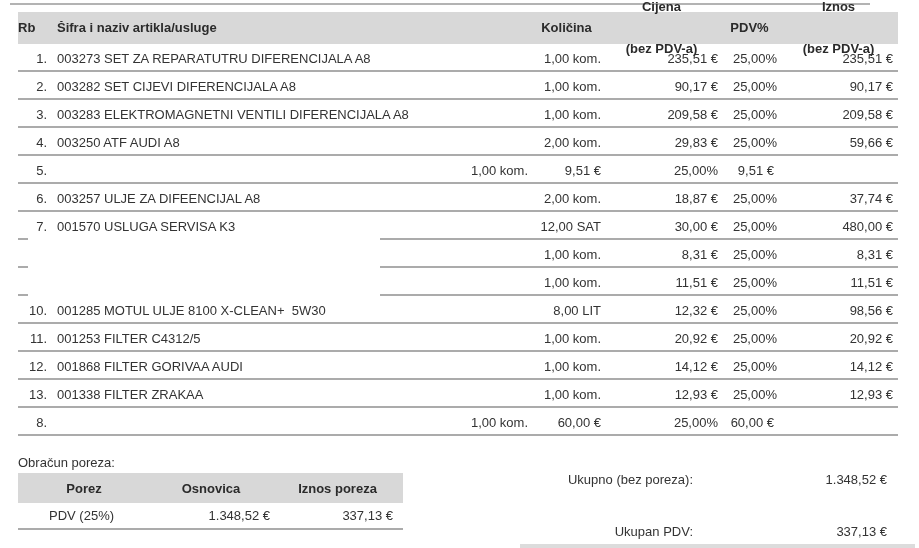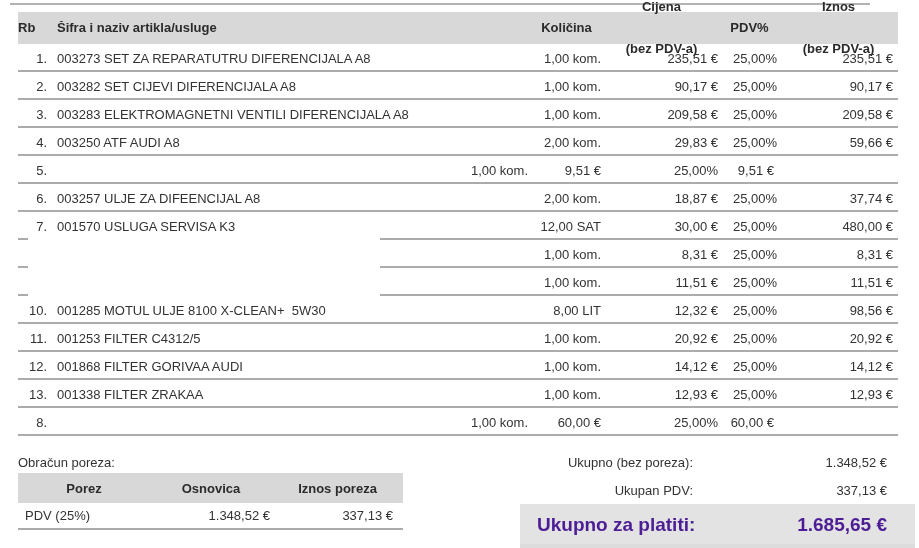--- a/index.html
+++ b/index.html
@@ -27,27 +27,27 @@
   .c-amount{text-align:right;padding-right:5px;}
   .thead .c-rb{text-align:left;padding-right:0;}
   .thead .c-qty,.thead .c-price,.thead .c-vat,.thead .c-amount{text-align:center;padding-right:0;}
 
   
   .tax-label{position:absolute;left:18px;top:449px;height:28px;line-height:28px;}
   .tax-table{position:absolute;left:18px;top:473px;width:385px;}
   .tax-grid{display:grid;grid-template-columns:132px 122px 131px;align-items:center;}
   .tax-head{height:30px;background:#d8d8d8;font-weight:bold;color:#2b2b2b;text-align:center;}
   .tax-row{height:25px;border-bottom:2px solid #ababab;}
-  .t-porez{padding-left:7px;box-sizing:border-box;}
+  .t-porez{padding-left:7px;box-sizing:border-box;margin-left:24px;}
   .t-osnovica{text-align:right;padding-right:2px;box-sizing:border-box;}
   .t-iznos{text-align:right;padding-right:10px;box-sizing:border-box;}
 
   
   .totals{position:absolute;left:520px;top:448px;width:395px;}
-  .total-line{display:flex;height:28px;align-items:center;}
+  .total-line{display:flex;height:28px;margin-top:24px;}
   .total-line .lab{width:173px;text-align:right;}
   .total-line .val{flex:1;text-align:right;padding-right:28px;box-sizing:border-box;}
   .grand{display:flex;justify-content:space-between;align-items:center;height:42px;
          background:#e3e3e3;font-weight:bold;font-size:19px;color:#4c1d95;
          padding:0 28px 0 17px;margin-top:0;}
   .bottombar{position:absolute;left:520px;top:544px;width:395px;height:4px;background:#dcdcdc;}
 </style>
 </head>
 <body>
 

